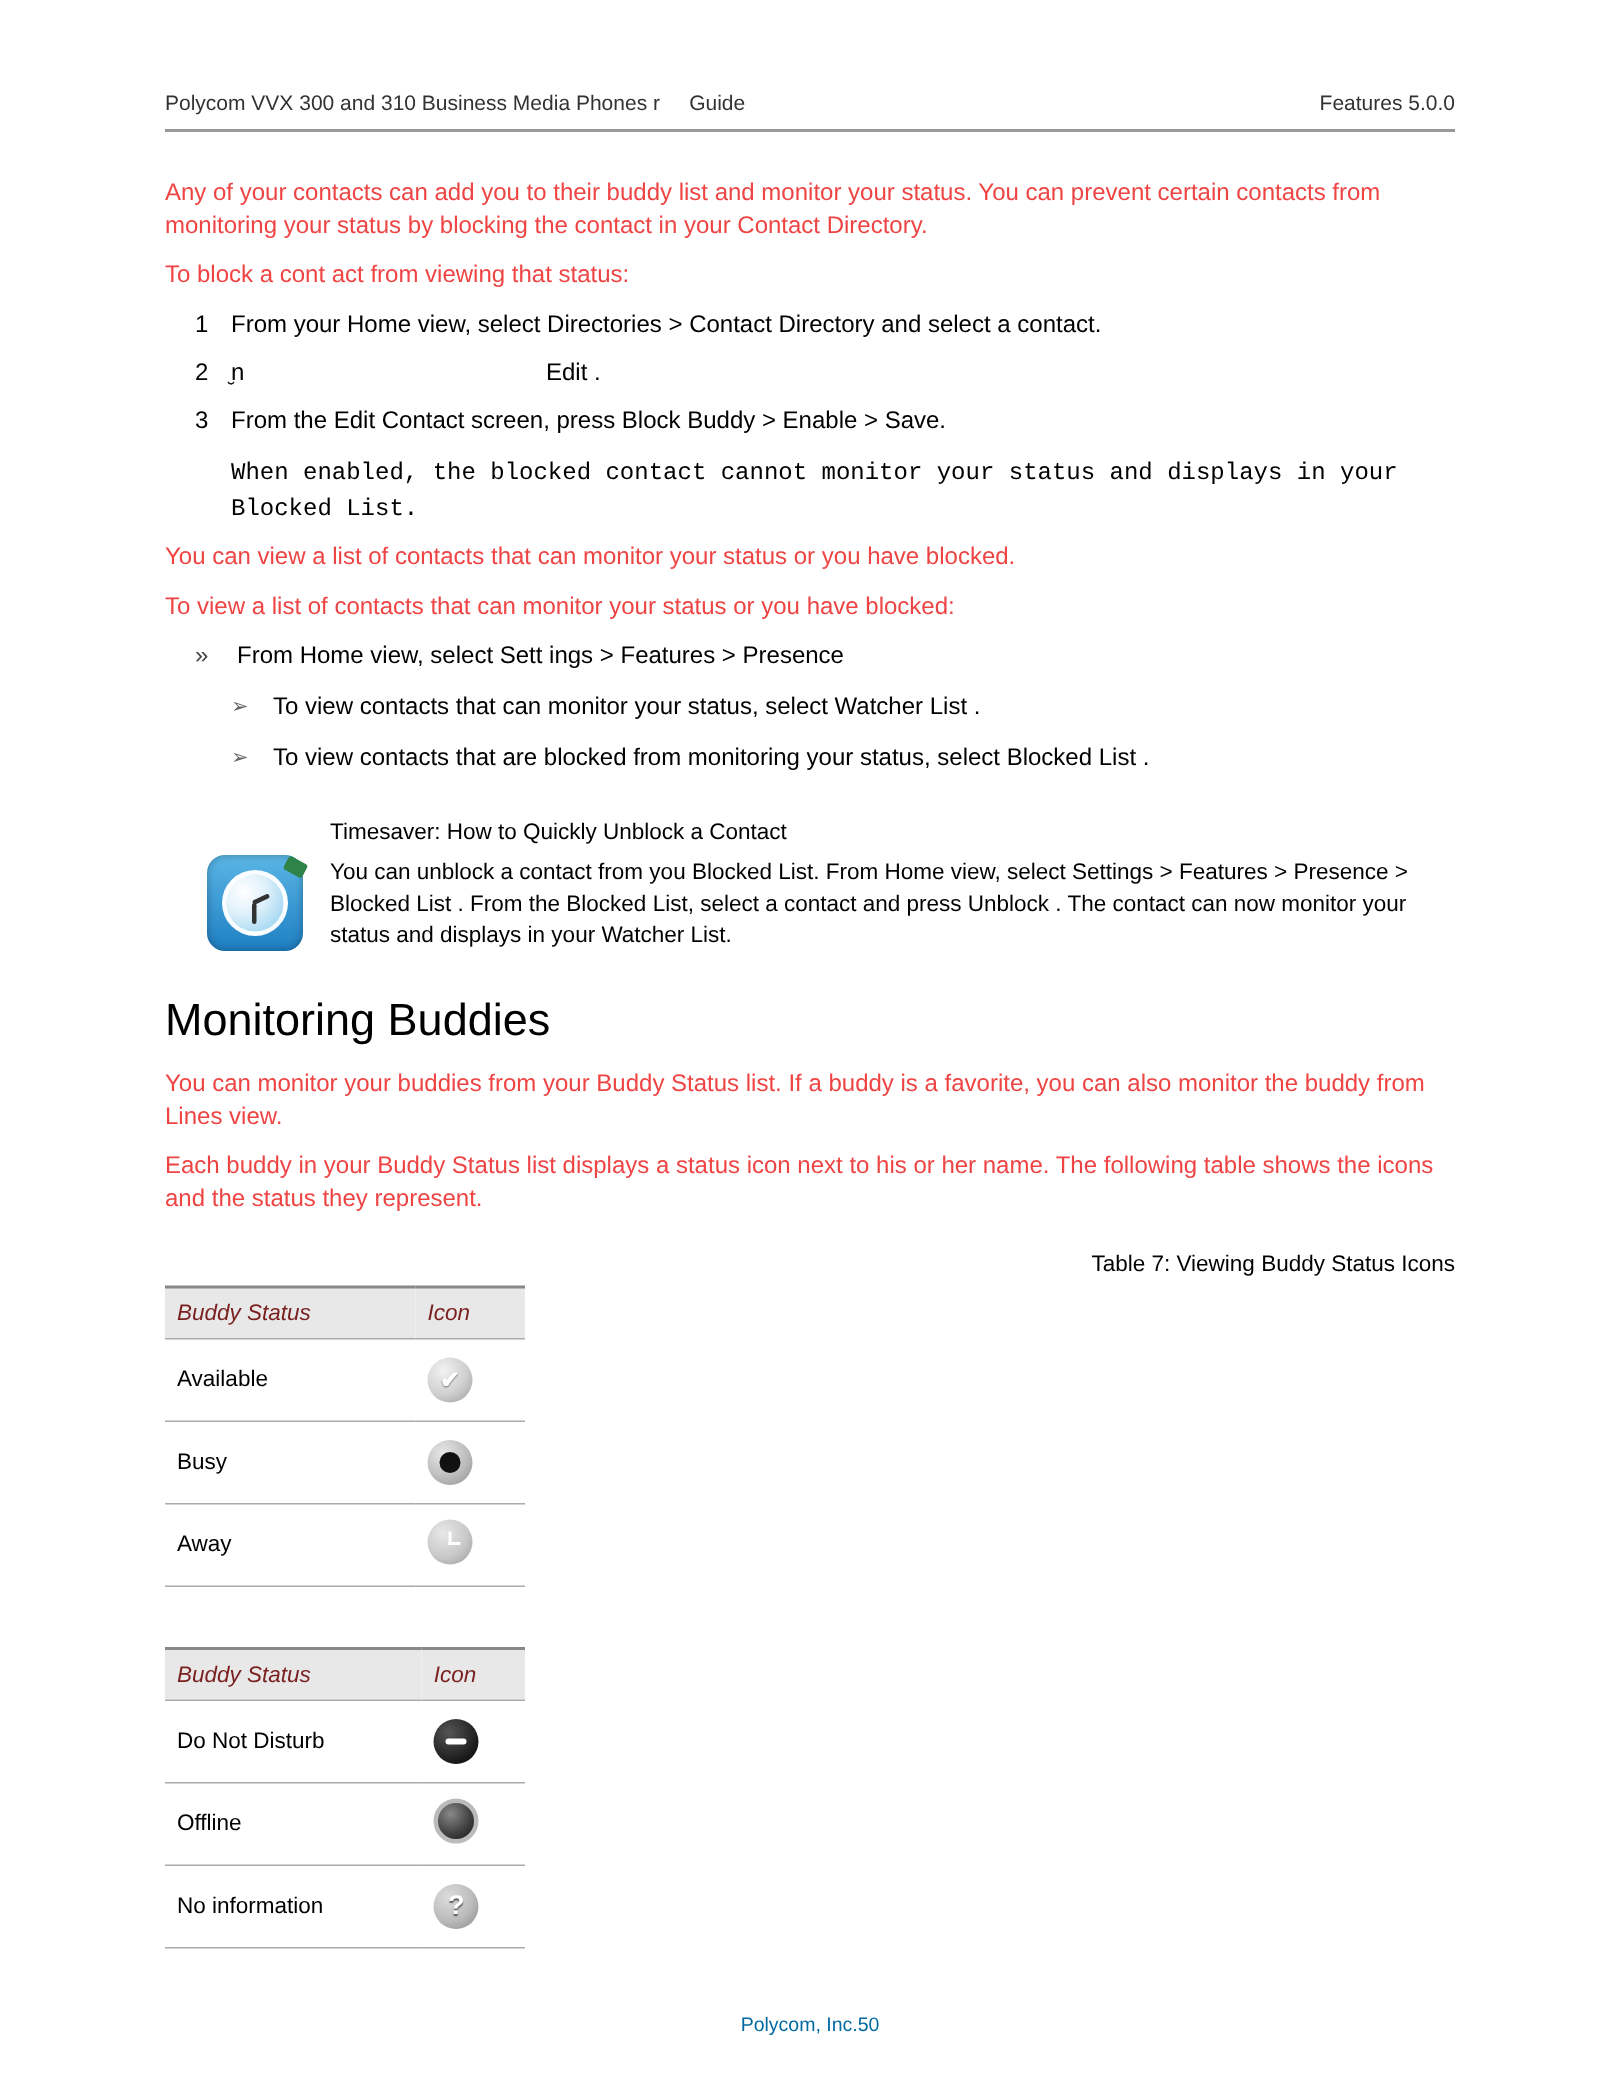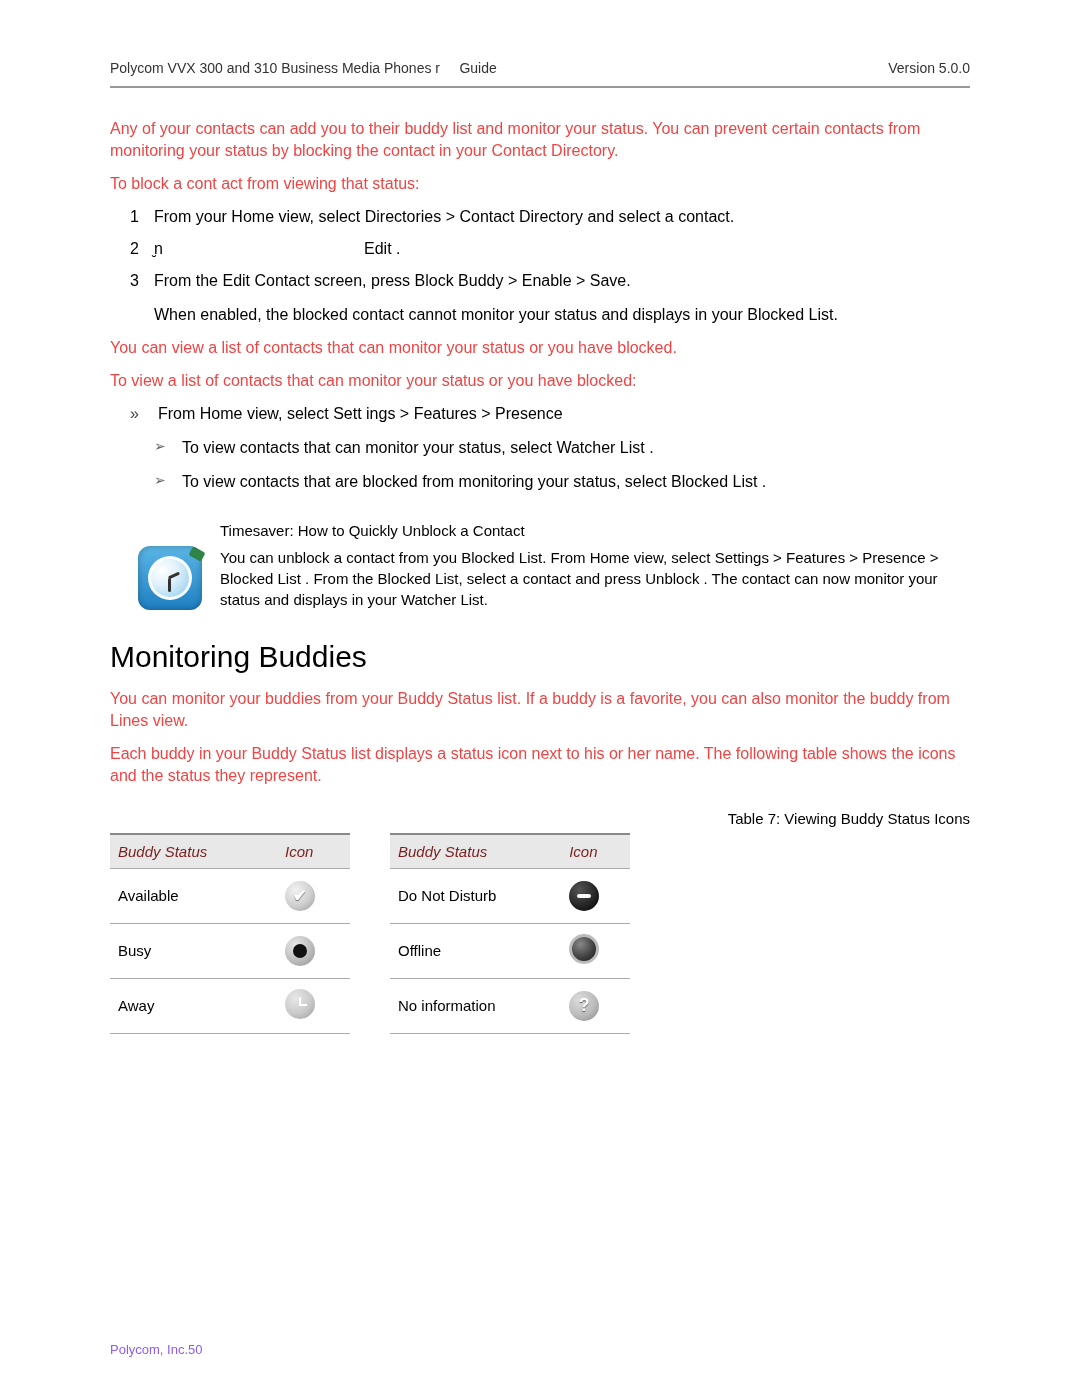--- a/index.html
+++ b/index.html
@@ -60,20 +60,21 @@
     width: 24px;
     flex-shrink: 0;
   }
   ol.steps li .txt {
     flex: 1;
   }
   ol.steps li .txt .indent {
     display: block;
     margin-top: 10px;
     margin-left: 0;
+    font-family: Liberation Mono, monospace;
   }
   ul.bullets {
     list-style: none;
     padding: 0;
     margin: 8px 0 8px 20px;
     font-size: 16px;
     line-height: 1.5;
   }
   ul.bullets li {
     margin: 10px 0;
@@ -161,20 +162,21 @@
   }
   .table-caption {
     font-size: 15px;
     margin: 22px 0 6px 0;
     text-align: right;
   }
   .tables {
     display: flex;
     gap: 40px;
     margin-top: 6px;
+    flex-direction: column;
   }
   table.status {
     border-collapse: collapse;
     width: 240px;
   }
   table.status th {
     text-align: left;
     font-style: italic;
     font-weight: normal;
     color: #7a1f1f;
@@ -211,23 +213,23 @@
   .ic-dnd::after { content:""; width:14px; height:4px; border-radius:2px; background:#fff; display:block;}
   .ic-offline { background: radial-gradient(circle at 35% 30%, #888, #444 55%, #151515); border:3px solid #bbb;}
   .ic-noinfo { background: radial-gradient(circle at 35% 30%, #ddd, #bbb 55%, #888);}
   .ic-noinfo::after { content:"?"; color:#fff; font-weight:bold; font-size:18px; text-shadow:0 1px 1px #555;}
   .footer {
     position: absolute;
     bottom: 40px;
     left: 110px;
     right: 110px;
     display: flex;
-    justify-content: flex-start;
+    justify-content: center;
     font-size: 13px;
-    color: #8b5cf6;
+    color: #0369a1;
   }
   .step2 {
     display: flex;
     gap: 0;
   }
   .step2 .f {
     width: 210px;
   }
 </style>
 </head>
@@ -237,21 +239,21 @@
 
   <div class="header">
     <div class="header-left">
       <span>
         <span>Polycom VVX 300 and 310 Business Media Phones</span>
         <span>r</span>
         &nbsp;&nbsp;&nbsp;
         <span>Guide</span>
       </span>
     </div>
-    <span>Version 5.0.0</span>
+    <span>Features 5.0.0</span>
   </div>
   <hr class="hr">
 
 
   <p class="body">Any of your contacts can add you to their buddy list and monitor your status. You can prevent certain contacts from monitoring your status by blocking the contact in your Contact Directory.</p>
   <p class="body">To block a cont  act from viewing that status:</p>
 
   <ol class="steps">
     <li>
       <span class="num">1</span>

